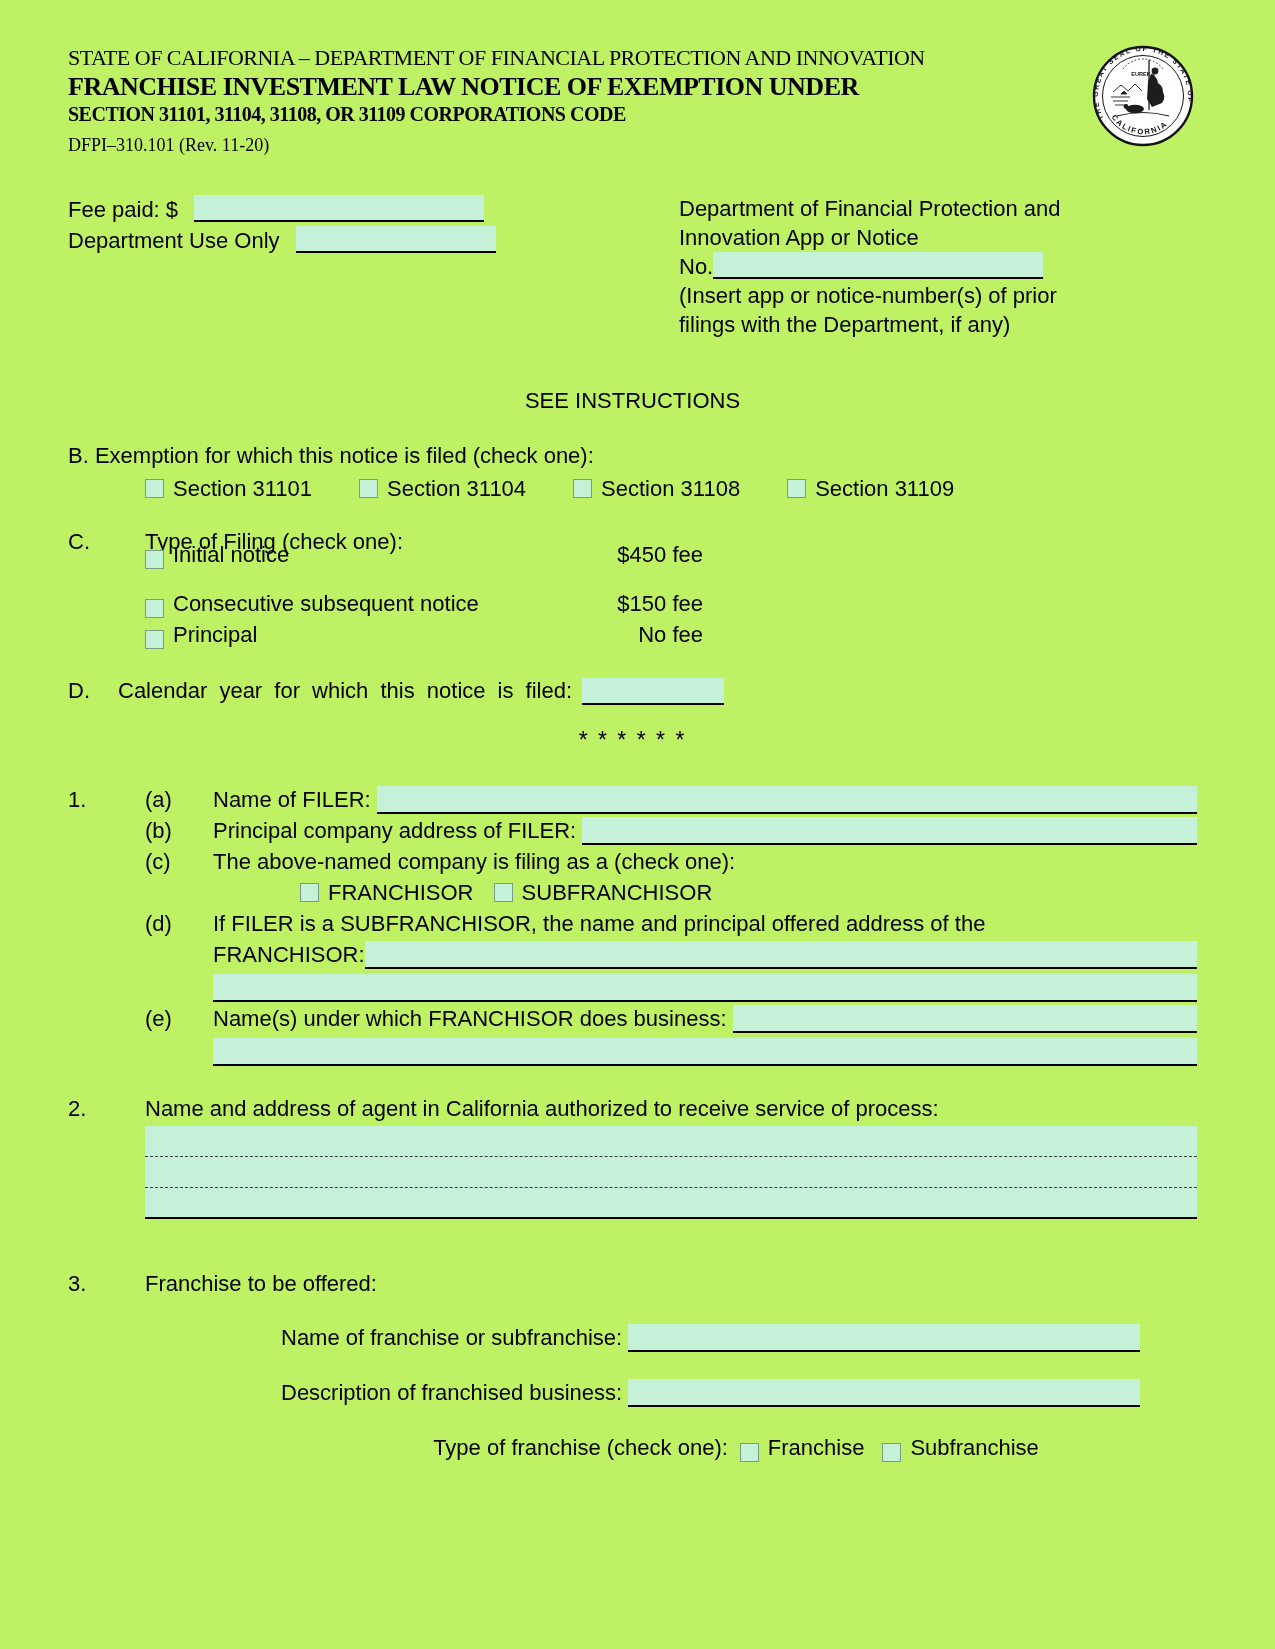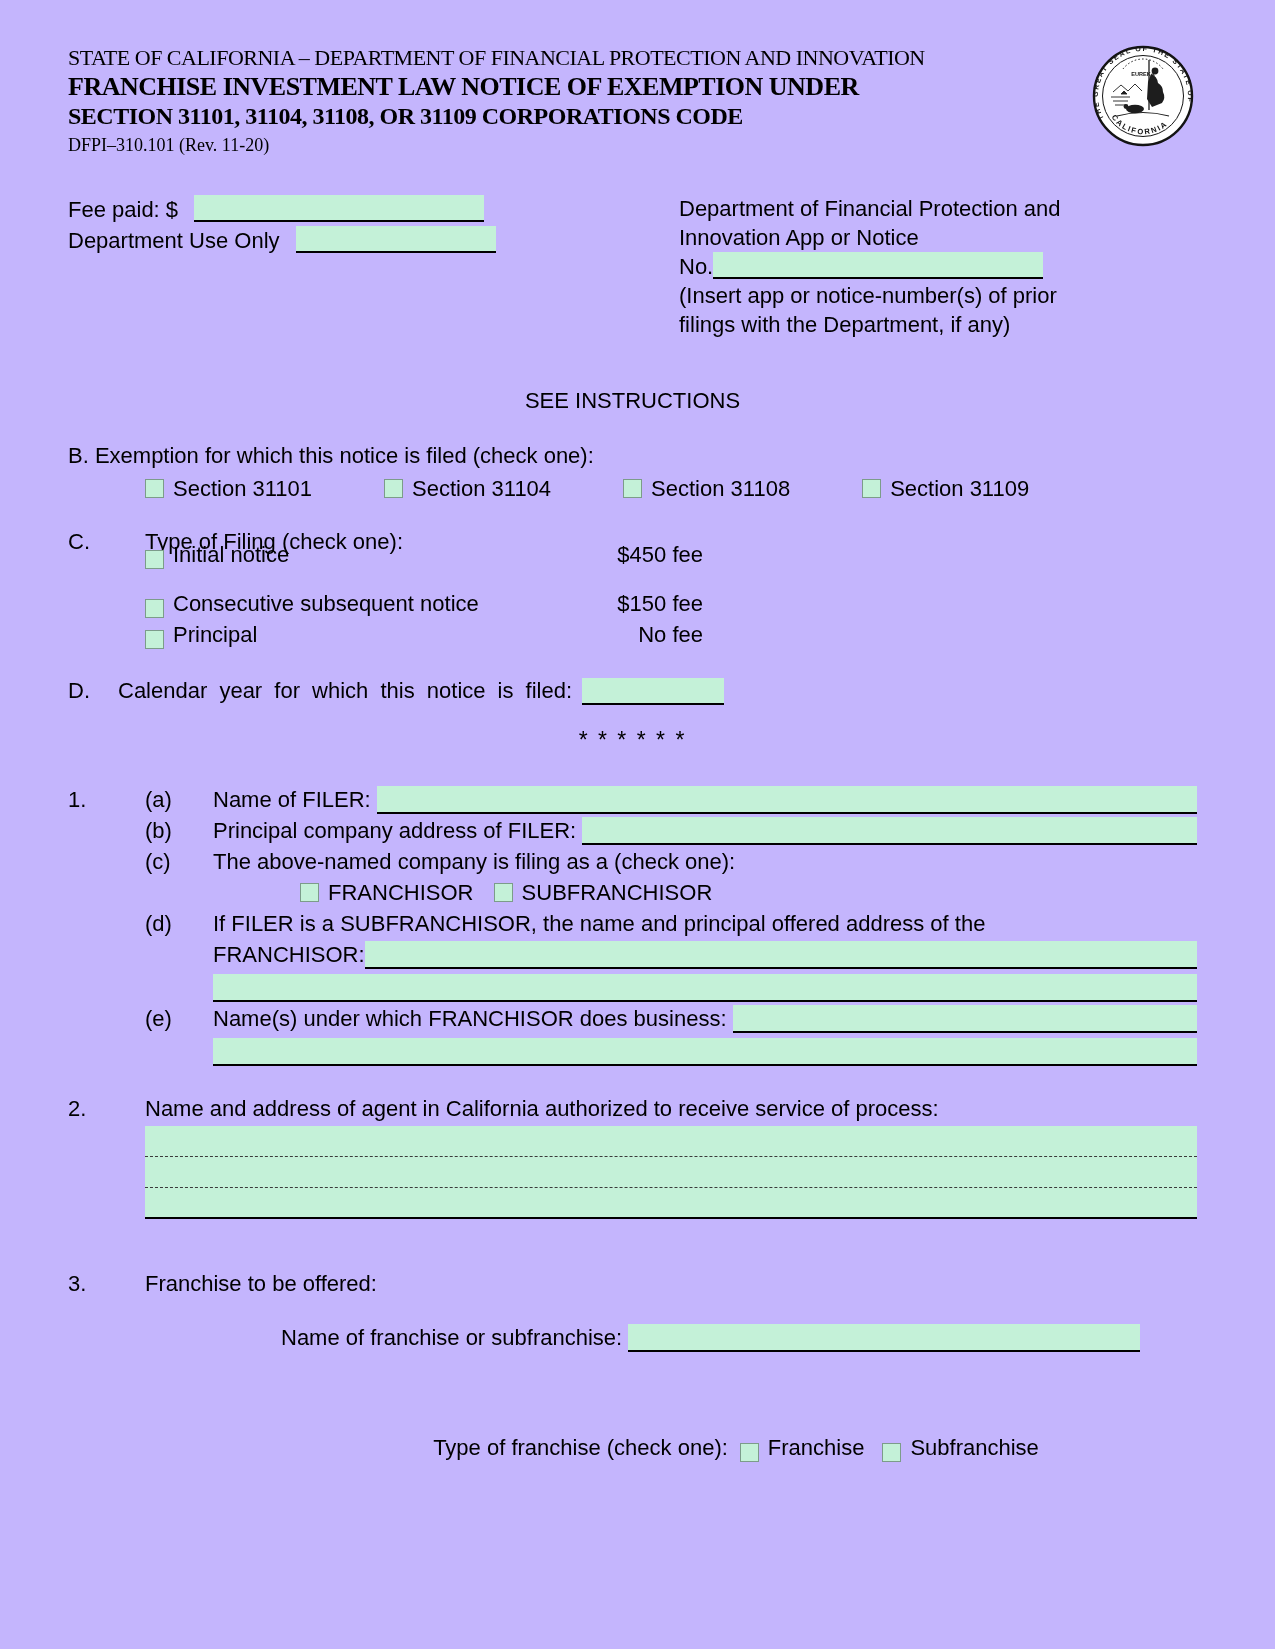--- a/index.html
+++ b/index.html
@@ -1,27 +1,27 @@
 <!DOCTYPE html>
 <html><head>
 <meta charset="utf-8">
 <style>
   html,body{margin:0;padding:0;background:#ffffff;}
   body{width:1275px;height:1649px;position:relative;overflow:hidden;
        font-family:"Liberation Sans", sans-serif;font-size:22px;color:#000;}
-  .page{position:absolute;left:0;top:0;width:1275px;height:1649px;background:#c4b5fd;}
+  .page{position:absolute;left:0;top:0;width:1275px;height:1649px;background:#bef264;}
   *{box-sizing:border-box;}
 
   .abs{position:absolute;}
   .serif{font-family:"Liberation Serif", serif;}
 
   
   .hdr-agency{left:68px;top:45px;font-size:22px;letter-spacing:-0.5px;}
   .hdr-title1{left:68px;top:72px;font-size:26px;font-weight:bold;letter-spacing:-0.5px;}
-  .hdr-title2{left:68px;top:103px;font-size:24px;font-weight:bold;letter-spacing:-0.5px;}
+  .hdr-title2{left:68px;top:103px;font-size:20px;font-weight:bold;letter-spacing:-0.5px;}
   .hdr-formnum{left:68px;top:135px;font-size:18px;}
   .seal{left:1091px;top:44px;width:104px;height:104px;}
 
   
   .row{position:absolute;left:68px;right:78px;display:flex;align-items:flex-end;line-height:28px;}
   .row3{right:135px;}
   .w-num{width:77px;flex:0 0 77px;}
   .w-tag{width:68px;flex:0 0 68px;}
   .sp-ind{width:145px;flex:0 0 145px;}
   .lbl{white-space:nowrap;margin-right:6px;}
@@ -34,21 +34,21 @@
   
   .cb{display:inline-block;width:19px;height:19px;background:#c4f1d8;
       border:1.5px solid #7c9c8a;vertical-align:-2px;margin-right:9px;flex:0 0 19px;}
 
   .dept-left{left:68px;top:194px;line-height:31px;}
   .dept-right{left:679px;top:194px;width:420px;line-height:29px;}
 
   .center-line{left:68px;right:78px;text-align:center;}
 
   .opt{white-space:nowrap;}
-  .b-opts{left:145px;top:476px;display:flex;column-gap:72px;align-items:center;}
+  .b-opts{left:145px;top:476px;display:flex;column-gap:47px;align-items:center;}
 
   .c-label{width:400px;flex:0 0 400px;}
   .fee{width:130px;flex:0 0 130px;text-align:right;white-space:nowrap;}
 
   .d-text{word-spacing:6px;margin-right:10px;}
 
   .stars{font-size:23px;letter-spacing:2px;}
 
   
   .agent-lines{left:145px;right:78px;top:1126px;}
@@ -231,20 +231,26 @@
     <span>Franchise to be offered:</span>
   </div>
 
   <div class="row row3" style="top:1324px;">
     <span class="sp-ind"></span>
     <span class="w-tag" style="flex-basis:68px;"></span>
     <span class="lbl">Name of franchise or subfranchise:</span>
     <span class="fieldfill"></span>
   </div>
 
+  <div class="row row3" style="top:1379px;">
+    <span class="sp-ind"></span>
+    <span class="w-tag" style="flex-basis:68px;"></span>
+    <span class="lbl">Description of franchised business:</span>
+    <span class="fieldfill"></span>
+  </div>
 
   <div class="row" style="top:1434px;justify-content:center;">
     <span class="sp-ind"></span>
     <span class="w-tag" style="flex-basis:68px;"></span>
     <span class="lbl" style="margin-right:12px;">Type of franchise (check one):</span>
     <span class="cb"></span>
     <span class="lbl" style="margin-right:18px;">Franchise</span>
     <span class="cb"></span>
     <span class="lbl">Subfranchise</span>
   </div>

